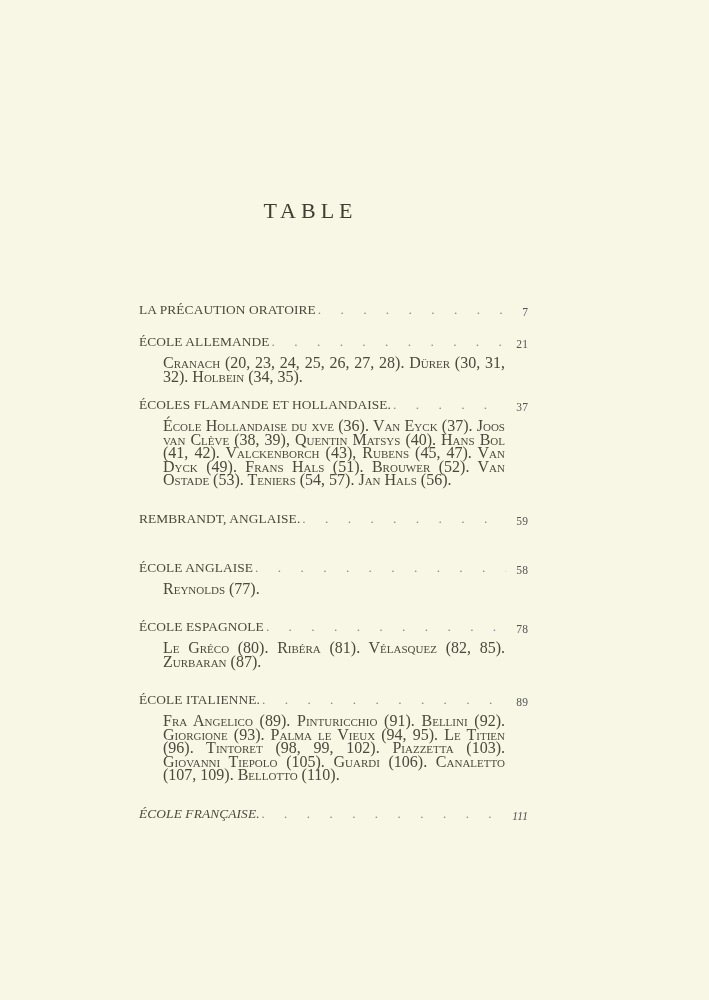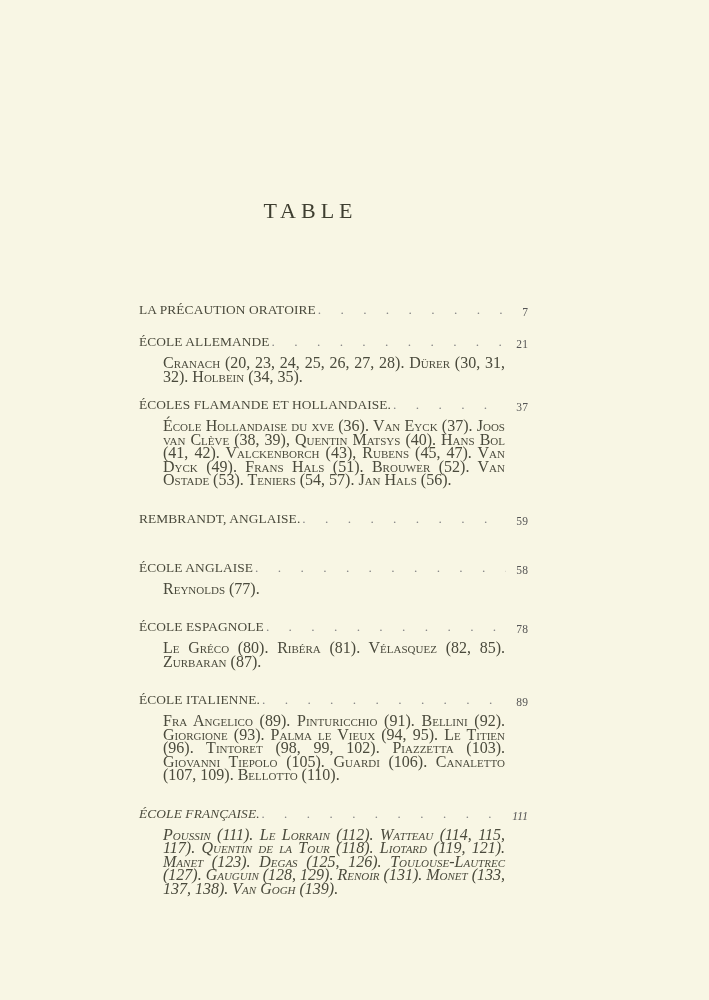--- a/index.html
+++ b/index.html
@@ -103,15 +103,14 @@
         <span class="page">89</span>
       </div>
     <div class="entry-body">Fra Angelico (89). Pinturicchio (91). Bellini (92). Giorgione (93). Palma le Vieux (94, 95). Le Titien (96). Tintoret (98, 99, 102). Piazzetta (103). Giovanni Tiepolo (105). Guardi (106). Canaletto (107, 109). Bellotto (110).</div>
   </div>
   <div class="entry" style="margin-top:22px;font-style:italic;">
     <div class="entry-head">
         <span class="label">ÉCOLE FRANÇAISE.</span>
         <span class="leader">. . . . . . . . . . . . . . . . . . . . . . . . . . . . . . . . . . . .</span>
         <span class="page">111</span>
       </div>
-    <div class="entry-body">Poussin (111). Le Lorrain (112). Watteau (114, 115, 117). Quentin de la Tour (118). Liotard (119, 121). Manet (123). Degas (125, 126). Toulouse-Lautrec (127). Gauguin (128, 129). Renoir (131). Monet (133, 137, 138). Van Gogh (139).</div>
   </div>
 </div>
 
 </body></html>

